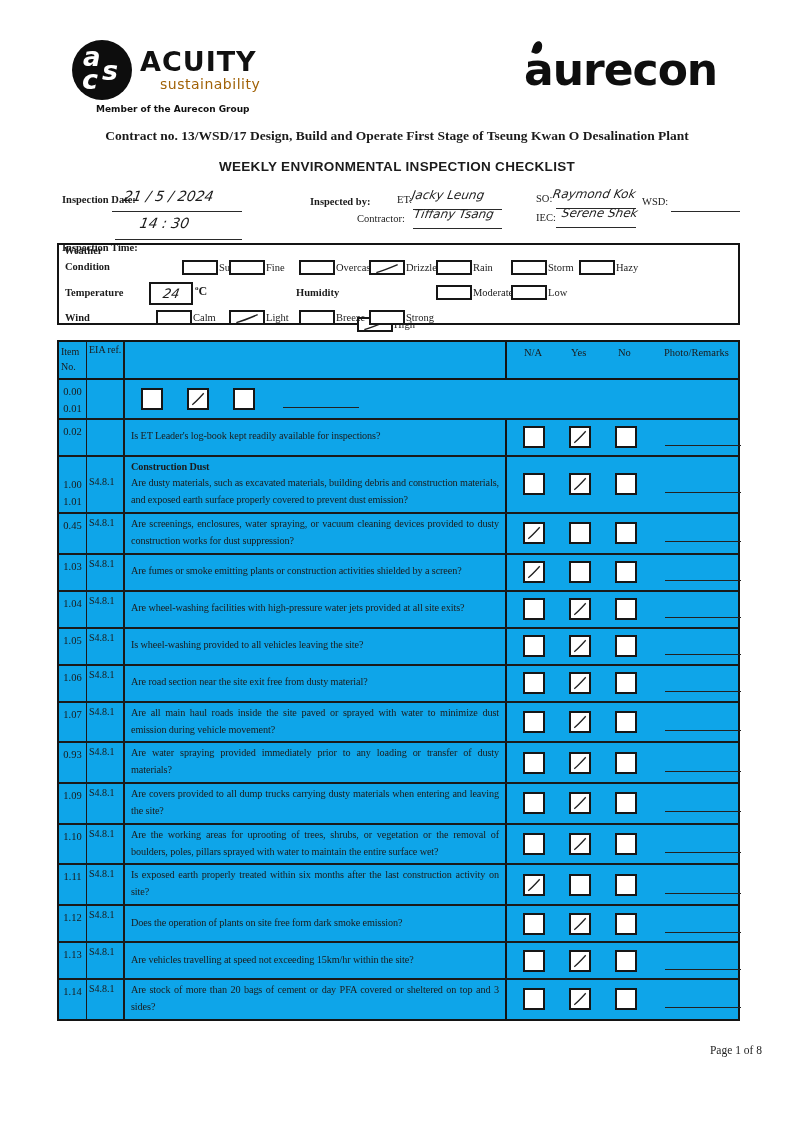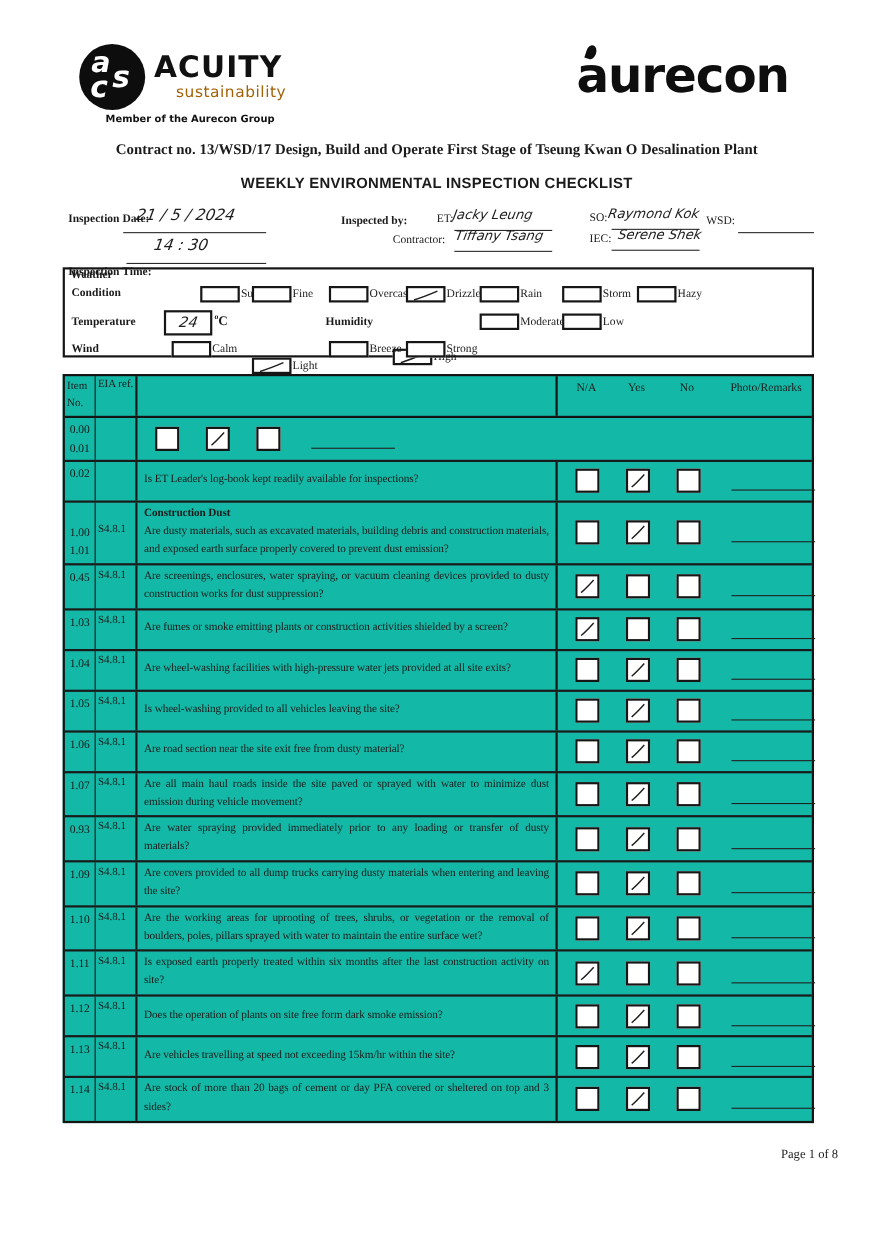--- a/index.html
+++ b/index.html
@@ -49,21 +49,21 @@
   .wopt { position:absolute; display:flex; align-items:center; }
   .wbox { position:relative; width:36px; height:15px; border:2px solid #161616; background:#fff; flex:0 0 auto; }
   .wbox svg { position:absolute; inset:0; }
   .wopt .wtext { font-size:10.5px; margin-left:1px; }
   .tempbox { position:absolute; left:90px; top:37px; width:44px; height:23px; border:2px solid #161616; text-align:center; }
   .tempbox .hand { position:static; display:inline-block; font-size:13px; }
   .tempunit { position:absolute; left:136px; top:39px; font-size:12px; font-weight:bold; }
   .tempunit .deg { vertical-align:super; font-size:7px; }
 
   
-  .table { position:absolute; left:57px; top:340px; width:683px; border:2.5px solid #141414; background:#14b8a6; }
+  .table { position:absolute; left:57px; top:340px; width:683px; border:2.5px solid #141414; background:#0ea5e9; }
   .thead, .trow { display:grid; grid-template-columns:28px 38px 382px auto; }
   .thead { height:38px; border-bottom:2.5px solid #141414; }
   .trow { border-bottom:2px solid #1a1a1a; min-height:37px; }
   .trow:last-child { border-bottom:none; }
   .c-item { border-right:1.5px solid #1a1a1a; font-size:10.5px; text-align:center; padding-top:3px; }
   .c-item span { display:block; line-height:1.65; }
   .c-eia { border-right:2px solid #1a1a1a; font-size:10px; padding:3px 1px 0 2px; }
   .c-q { border-right:2.5px solid #141414; font-size:10.2px; padding:2px 6px 3px 6px; display:flex; flex-direction:column; justify-content:center; letter-spacing:-0.1px; }
   .c-q .q-section { font-weight:bold; line-height:1.65; }
   .c-q .q-text { line-height:1.65; text-align:justify; }
@@ -202,21 +202,21 @@
         <div class="wopt" style="left: 452px; top: 40px;">
           <span class="wbox"></span>
           <span class="wtext">Low</span>
         </div>
       </div>
     <div class="wgroup">
         <div class="wopt" style="left: 97px; top: 65px;">
           <span class="wbox"></span>
           <span class="wtext">Calm</span>
         </div>
-        <div class="wopt" style="left: 170px; top: 65px; margin-top: 15px;">
+        <div class="wopt" style="left: 170px; top: 65px;">
           <span class="wbox">
             <svg viewBox="0 0 36 15">
               <path d="M6 12 Q16 9 30 3" fill="none" stroke="#1f1f1f" stroke-width="1.6"></path>
             </svg>
           </span>
           <span class="wtext">Light</span>
         </div>
         <div class="wopt" style="left: 240px; top: 65px;">
           <span class="wbox"></span>
           <span class="wtext">Breeze</span>

